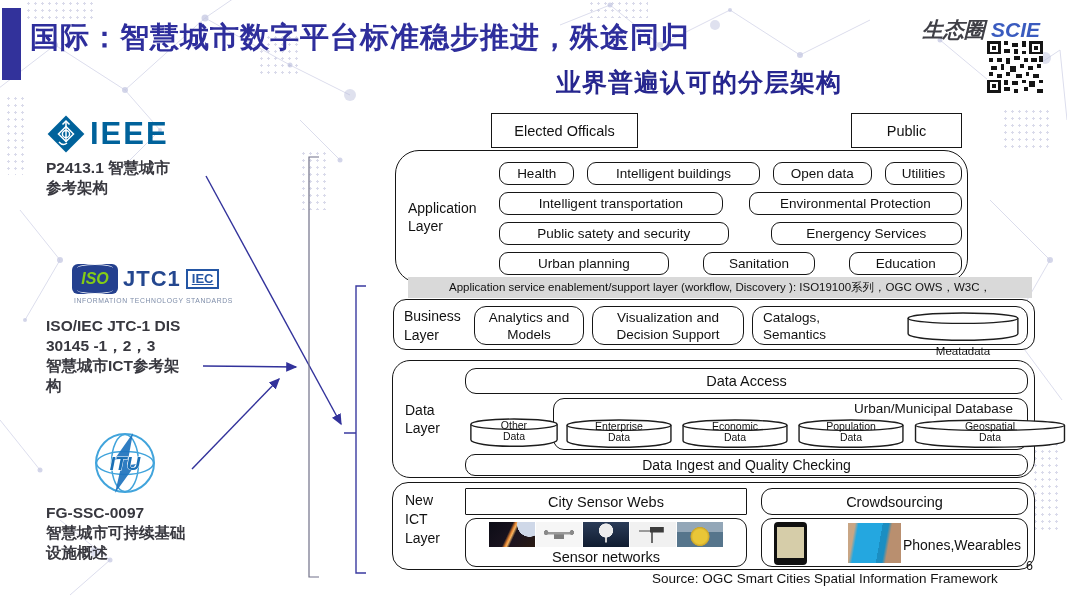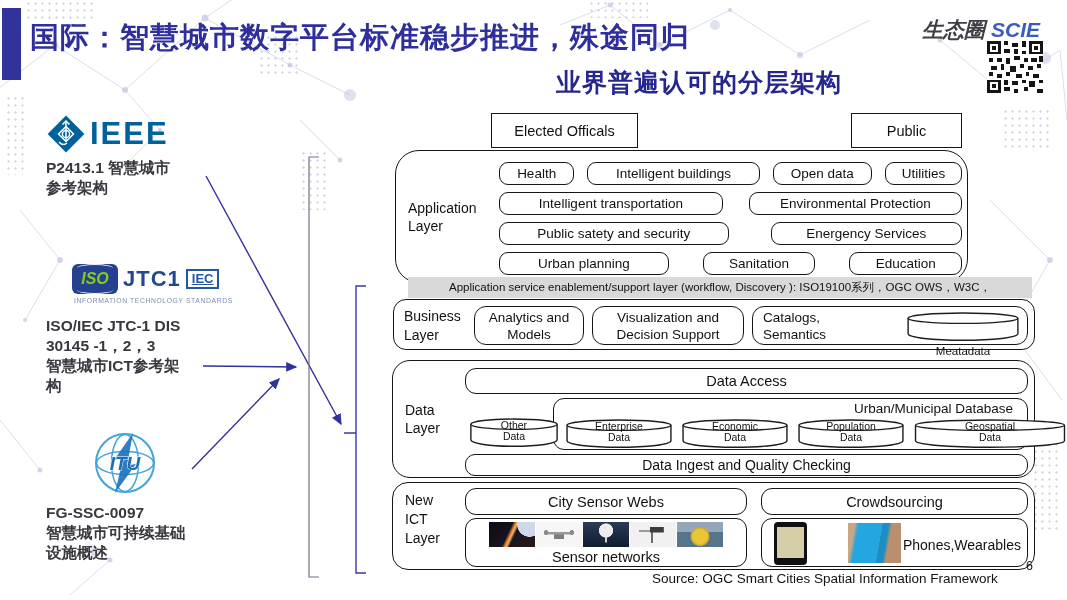--- a/index.html
+++ b/index.html
@@ -396,21 +396,21 @@
     </div>
     <div class="dbox" style="left:72px; top:93px; width:563px; height:22px; border-radius:10px; font-size:14px;">Data Ingest and Quality Checking</div>
   </div>
 
   <div class="dbox" style="left:392px; top:482px; width:643px; height:88px; border-radius:16px;">
     <div class="layer-label" style="left:12px; top:8px; text-align:left; line-height:19px;">
       <div>New</div>
       <div>ICT</div>
       <div>Layer</div>
     </div>
-    <div class="dbox" style="left:72px; top:5px; width:282px; height:27px; border-radius:11px; font-size:14.5px;">City Sensor Webs</div>
+    <div class="dbox" style="left:72px; top:5px; width:282px; height:27px; border-radius:1px; font-size:14.5px;">City Sensor Webs</div>
     <div class="dbox" style="left:72px; top:35px; width:282px; height:49px; border-radius:11px; flex-direction:column; justify-content:flex-start;">
       <div style="display:flex; gap:1px; margin-top:3px;">
         <div class="photo ph-space"></div>
         <div class="photo ph-drone"></div>
         <div class="photo ph-dish"></div>
         <div class="photo ph-station"></div>
         <div class="photo ph-buoy"></div>
       </div>
       <div style="font-size:14.5px; margin-top:2px;">Sensor networks</div>
     </div>

